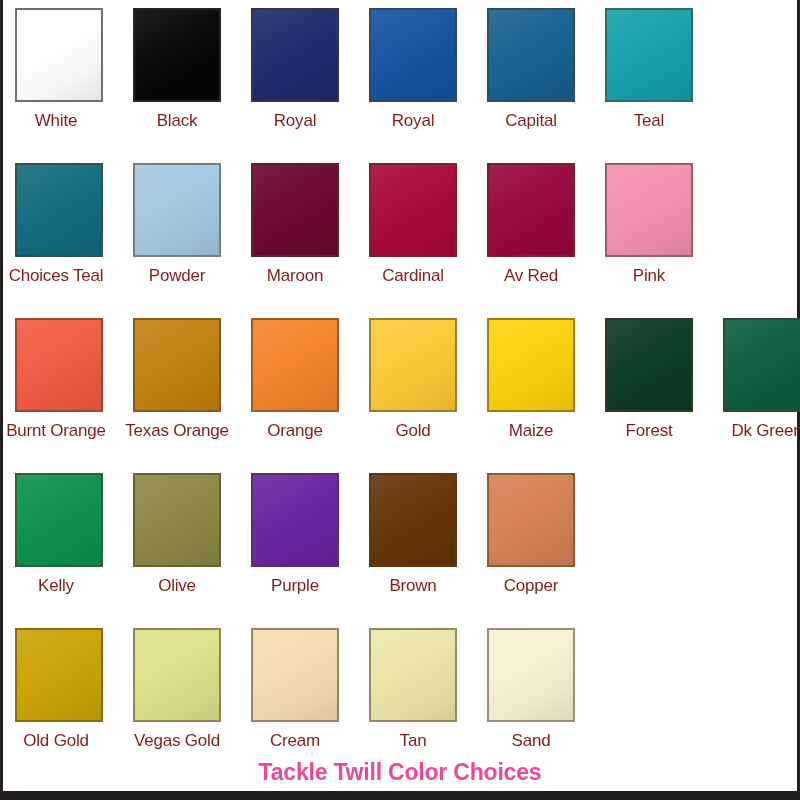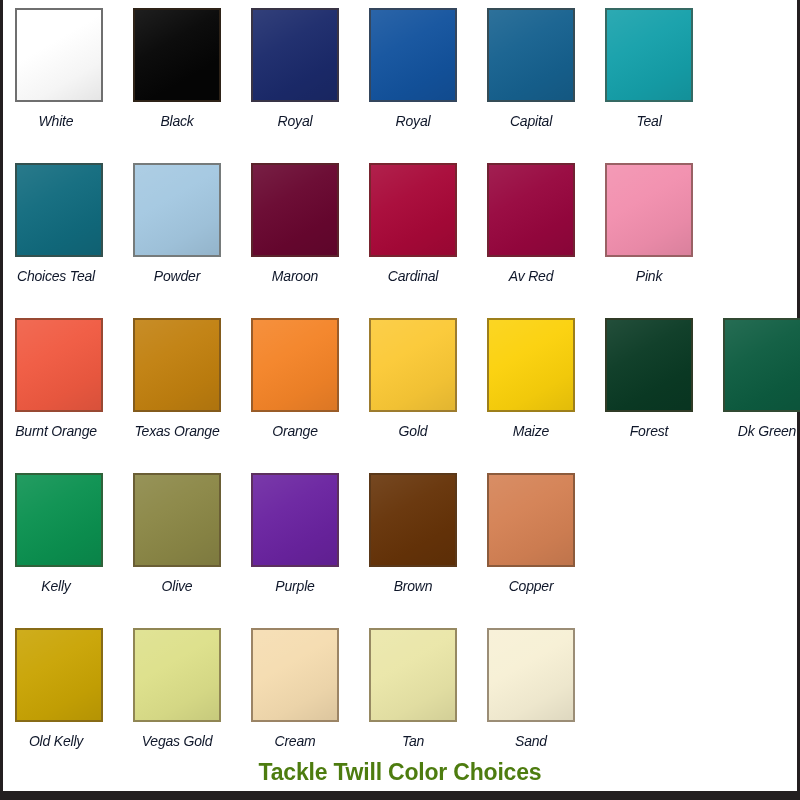--- a/index.html
+++ b/index.html
@@ -63,27 +63,26 @@
       150deg,
       rgba(255,255,255,0.10) 0%,
       rgba(255,255,255,0.03) 38%,
       rgba(0,0,0,0.04) 72%,
       rgba(0,0,0,0.10) 100%);
     pointer-events: none;
   }
 
   .swatch-label {
     margin-top: 9px;
-    font-size: 14px;
+    font-size: 17px;
     line-height: 20px;
-    color: #0f172a;
+    color: #7f1d1d;
     text-align: center;
     white-space: nowrap;
     letter-spacing: -0.2px;
-    font-style: italic;
   }
 
   
   .swatch-row .swatch-cell:first-child .swatch-label {
     margin-left: -6px;
   }
 
   .chart-title {
     position: absolute;
     left: 0;
@@ -224,37 +223,37 @@
           <div class="swatch-label">Brown</div>
         </div>
         <div class="swatch-cell">
           <div class="swatch-chip" style="background-color: rgb(212, 129, 84);"></div>
           <div class="swatch-label">Copper</div>
         </div>
       </div>
       <div class="swatch-row">
         <div class="swatch-cell">
           <div class="swatch-chip" style="background-color: rgb(201, 164, 4);"></div>
-          <div class="swatch-label">Old Kelly</div>
+          <div class="swatch-label">Old Gold</div>
         </div>
         <div class="swatch-cell">
           <div class="swatch-chip" style="background-color: rgb(221, 224, 138);"></div>
           <div class="swatch-label">Vegas Gold</div>
         </div>
         <div class="swatch-cell">
           <div class="swatch-chip" style="background-color: rgb(245, 220, 176);"></div>
           <div class="swatch-label">Cream</div>
         </div>
         <div class="swatch-cell">
           <div class="swatch-chip" style="background-color: rgb(234, 230, 168);"></div>
           <div class="swatch-label">Tan</div>
         </div>
         <div class="swatch-cell">
           <div class="swatch-chip" style="background-color: rgb(247, 240, 213);"></div>
           <div class="swatch-label">Sand</div>
         </div>
       </div>
     </div>
 
-  <div class="chart-title" style="color: #4d7c0f;">Tackle Twill Color Choices</div>
+  <div class="chart-title" style="color: #ec4899;">Tackle Twill Color Choices</div>
 
   <div class="bottom-bar" style="background: rgb(35, 31, 32);"></div>
 </div>
 
 </body></html>

